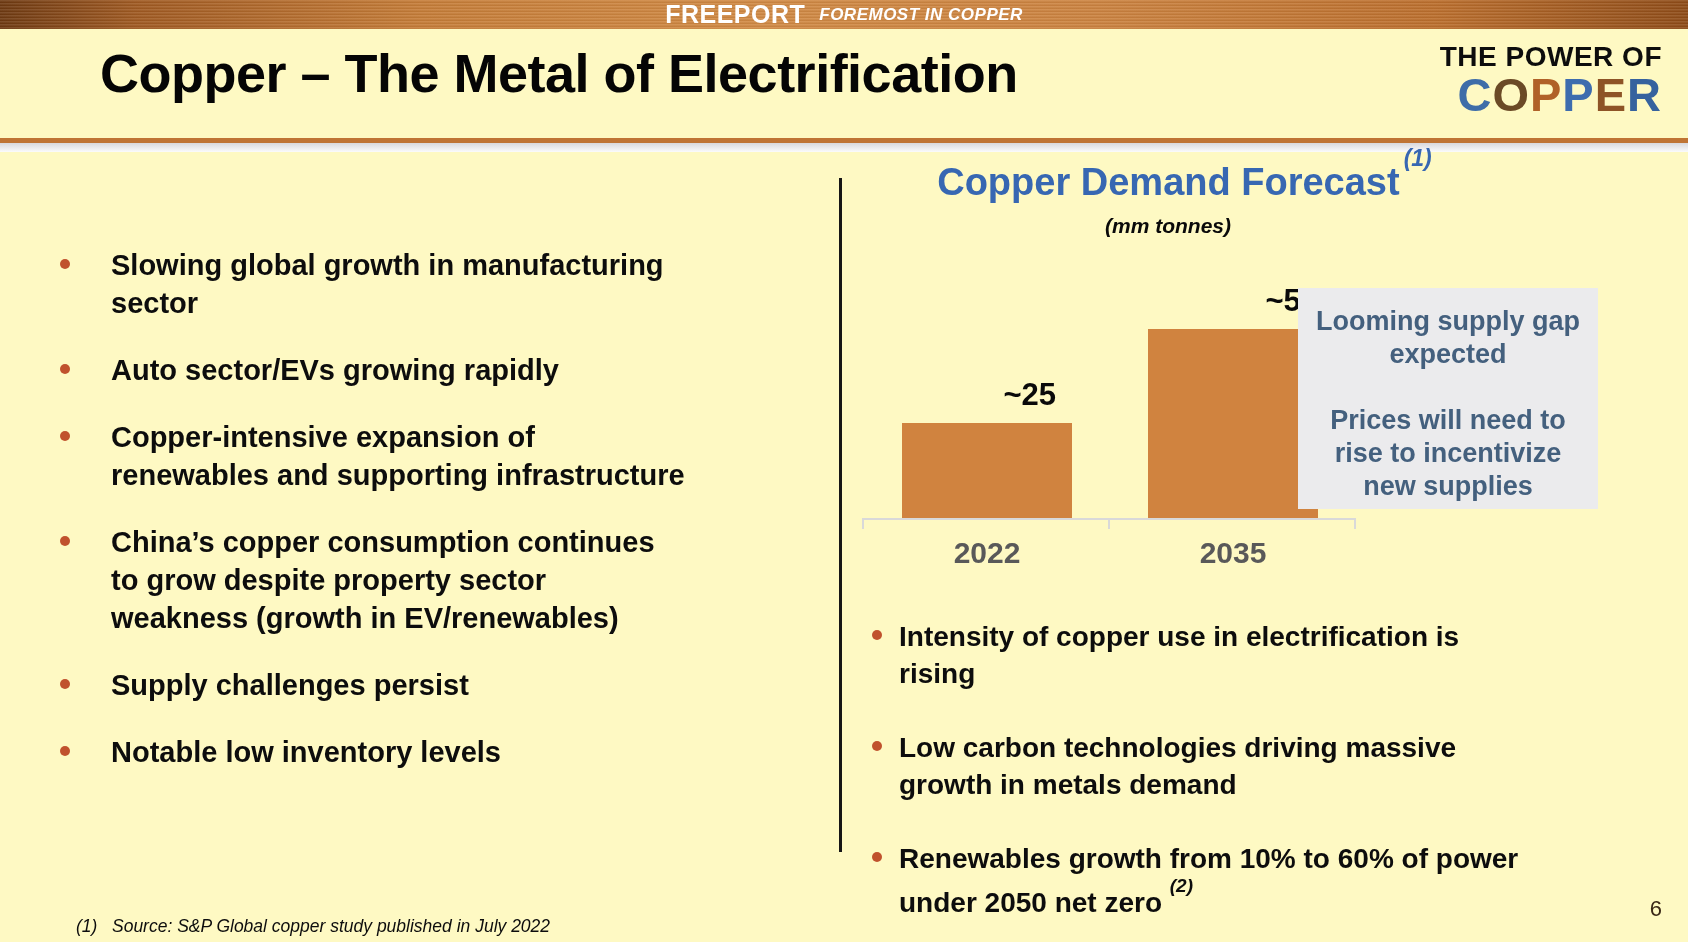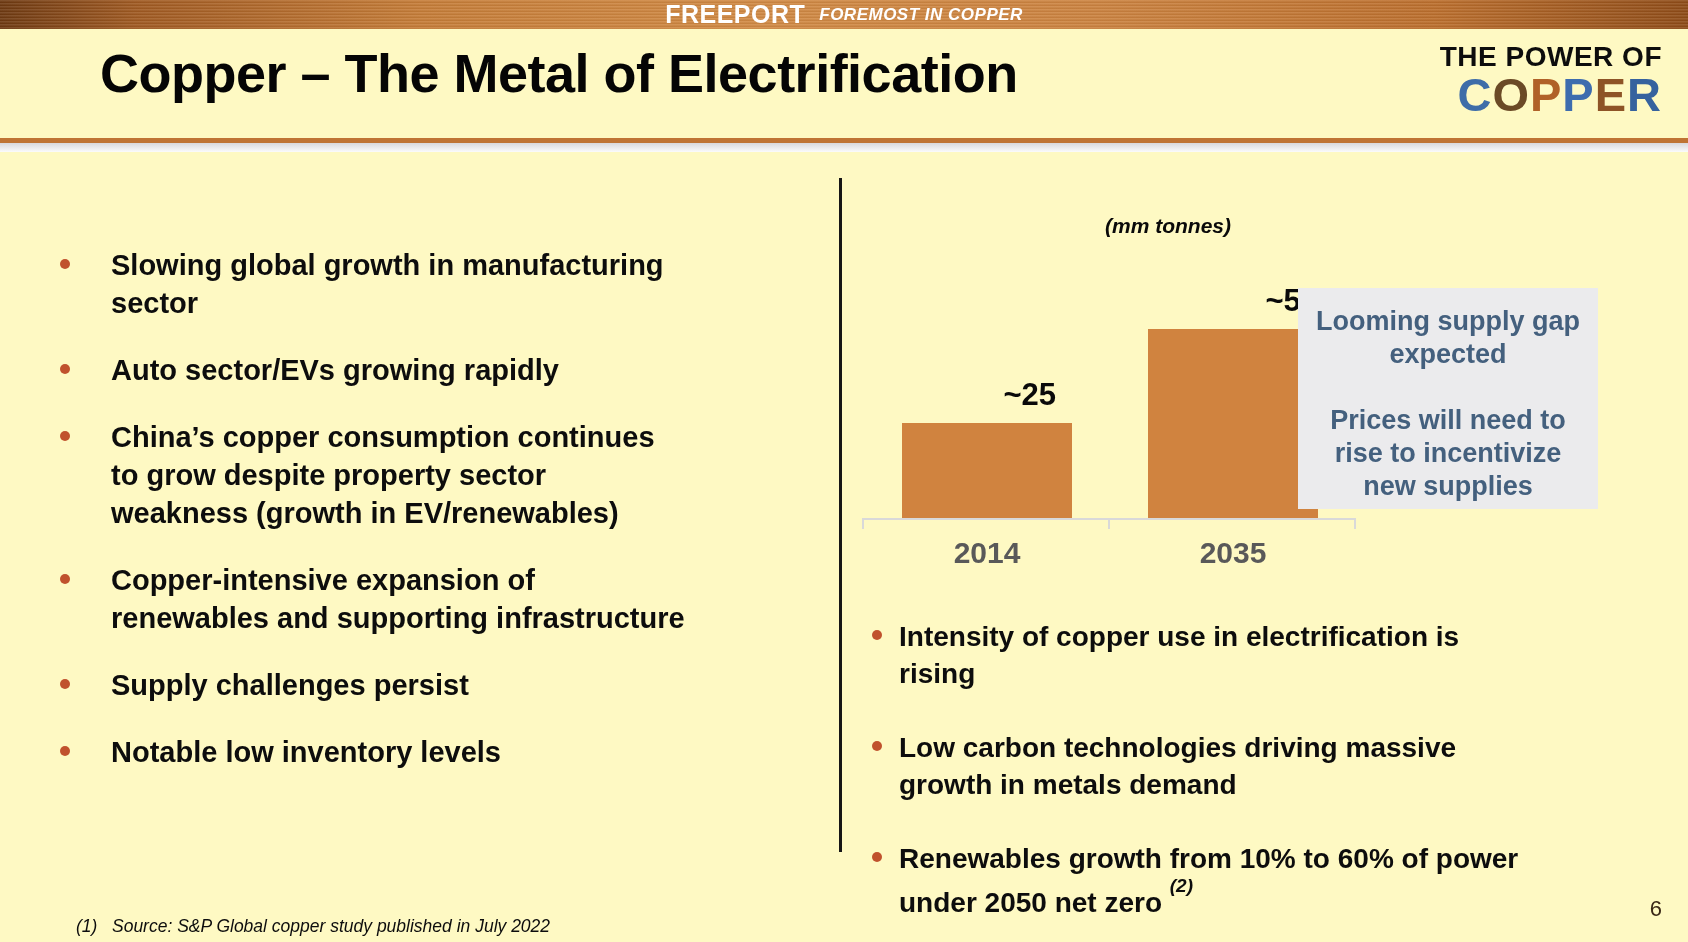--- a/index.html
+++ b/index.html
@@ -97,56 +97,59 @@
     <li class="bullet">
       <span class="dot"></span>
       <span class="btext">Slowing global growth in manufacturing sector</span>
     </li>
     <li class="bullet">
       <span class="dot"></span>
       <span class="btext">Auto sector/EVs growing rapidly</span>
     </li>
     <li class="bullet">
       <span class="dot"></span>
-      <span class="btext">China’s copper consumption continues to grow despite property sector weakness (growth in EV/renewables)</span>
+      <span class="btext">Copper-intensive expansion of renewables and supporting infrastructure</span>
     </li>
     <li class="bullet">
       <span class="dot"></span>
-      <span class="btext">Copper-intensive expansion of renewables and supporting infrastructure</span>
+      <span class="btext">China’s copper consumption continues to grow despite property sector weakness (growth in EV/renewables)</span>
     </li>
     <li class="bullet">
       <span class="dot"></span>
       <span class="btext">Supply challenges persist</span>
     </li>
     <li class="bullet">
       <span class="dot"></span>
       <span class="btext">Notable low inventory levels</span>
     </li>
   </ul>
 
   <div class="footnotes">
     <div>(1)   Source: S&amp;P Global copper study published in July 2022</div>
     
     
   </div>
 
   <div class="vdivider"></div>
 
+  <h2 class="r-heading">
+    <span>Copper Demand Forecast</span><sup class="hsup">(1)</sup>
+  </h2>
   <div class="units">(mm tonnes)</div>
 
   <div class="chart">
     <div class="axis-line"></div>
     <div class="tick t0"></div>
     <div class="tick t1"></div>
     <div class="tick t2"></div>
     <div class="bar b0" style="height: 94.5455px; background: rgb(208, 131, 63);"></div>
     <div class="bar b1" style="height: 189.091px; background: rgb(208, 131, 63);"></div>
     <div class="bar-label bl0" style="bottom: 166.545px;">~25</div>
     <div class="bar-label bl1" style="bottom: 261.091px;">~50</div>
-    <div class="x-label xl0">2014</div>
+    <div class="x-label xl0">2022</div>
     <div class="x-label xl1">2035</div>
   </div>
 
   <aside class="callout">
     <p>Looming supply gap expected</p>
     <p>Prices will need to rise to incentivize new supplies</p>
   </aside>
 
   <ul class="bullets r-bullets">
     <li class="bullet">

